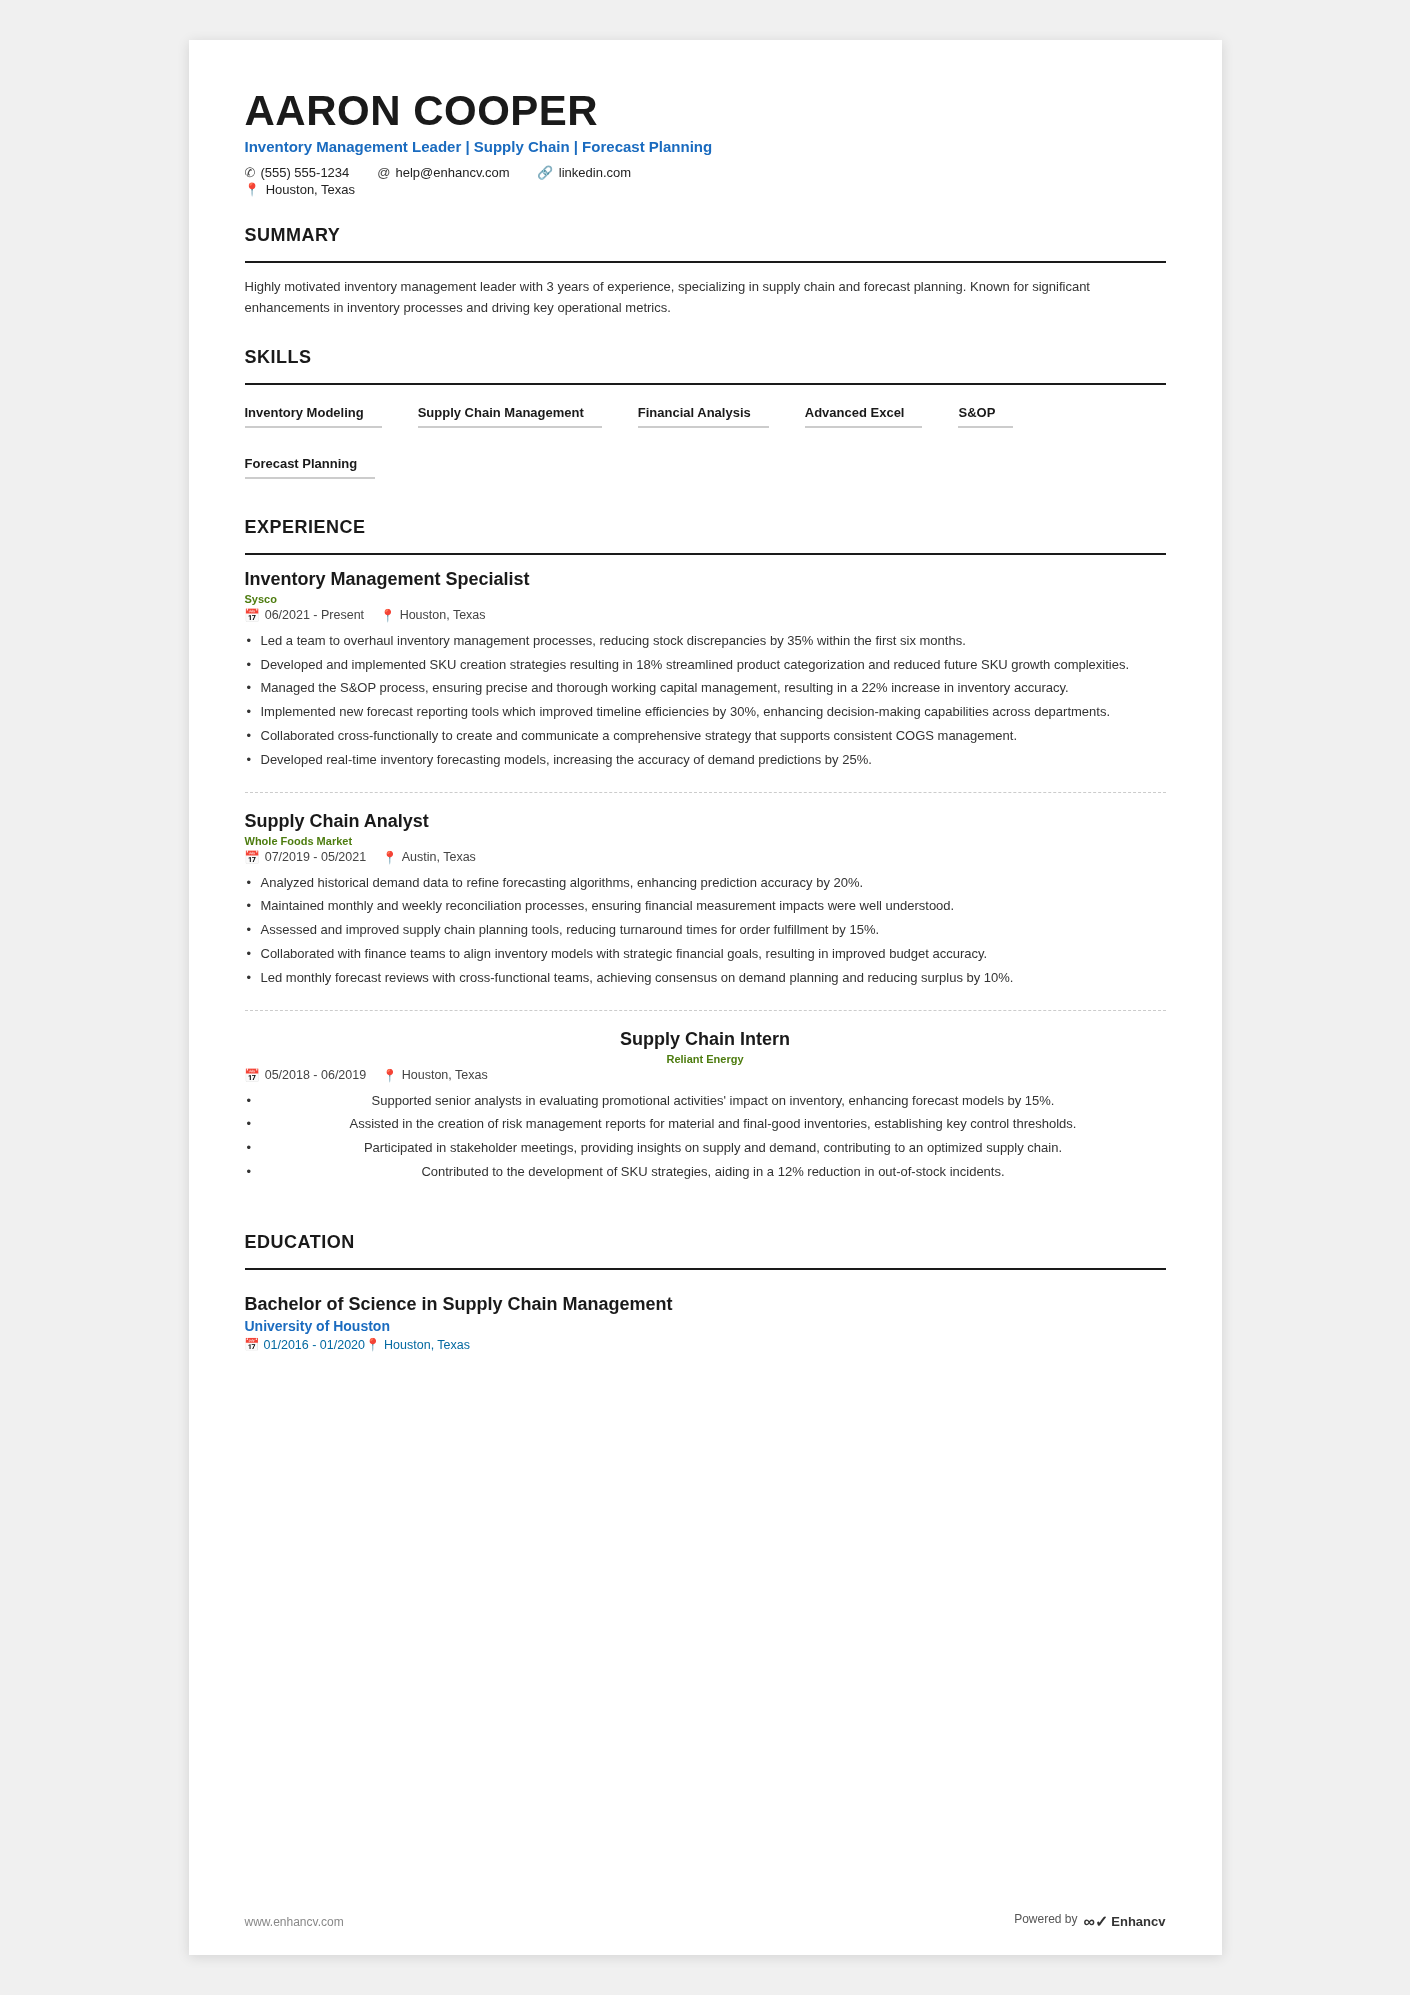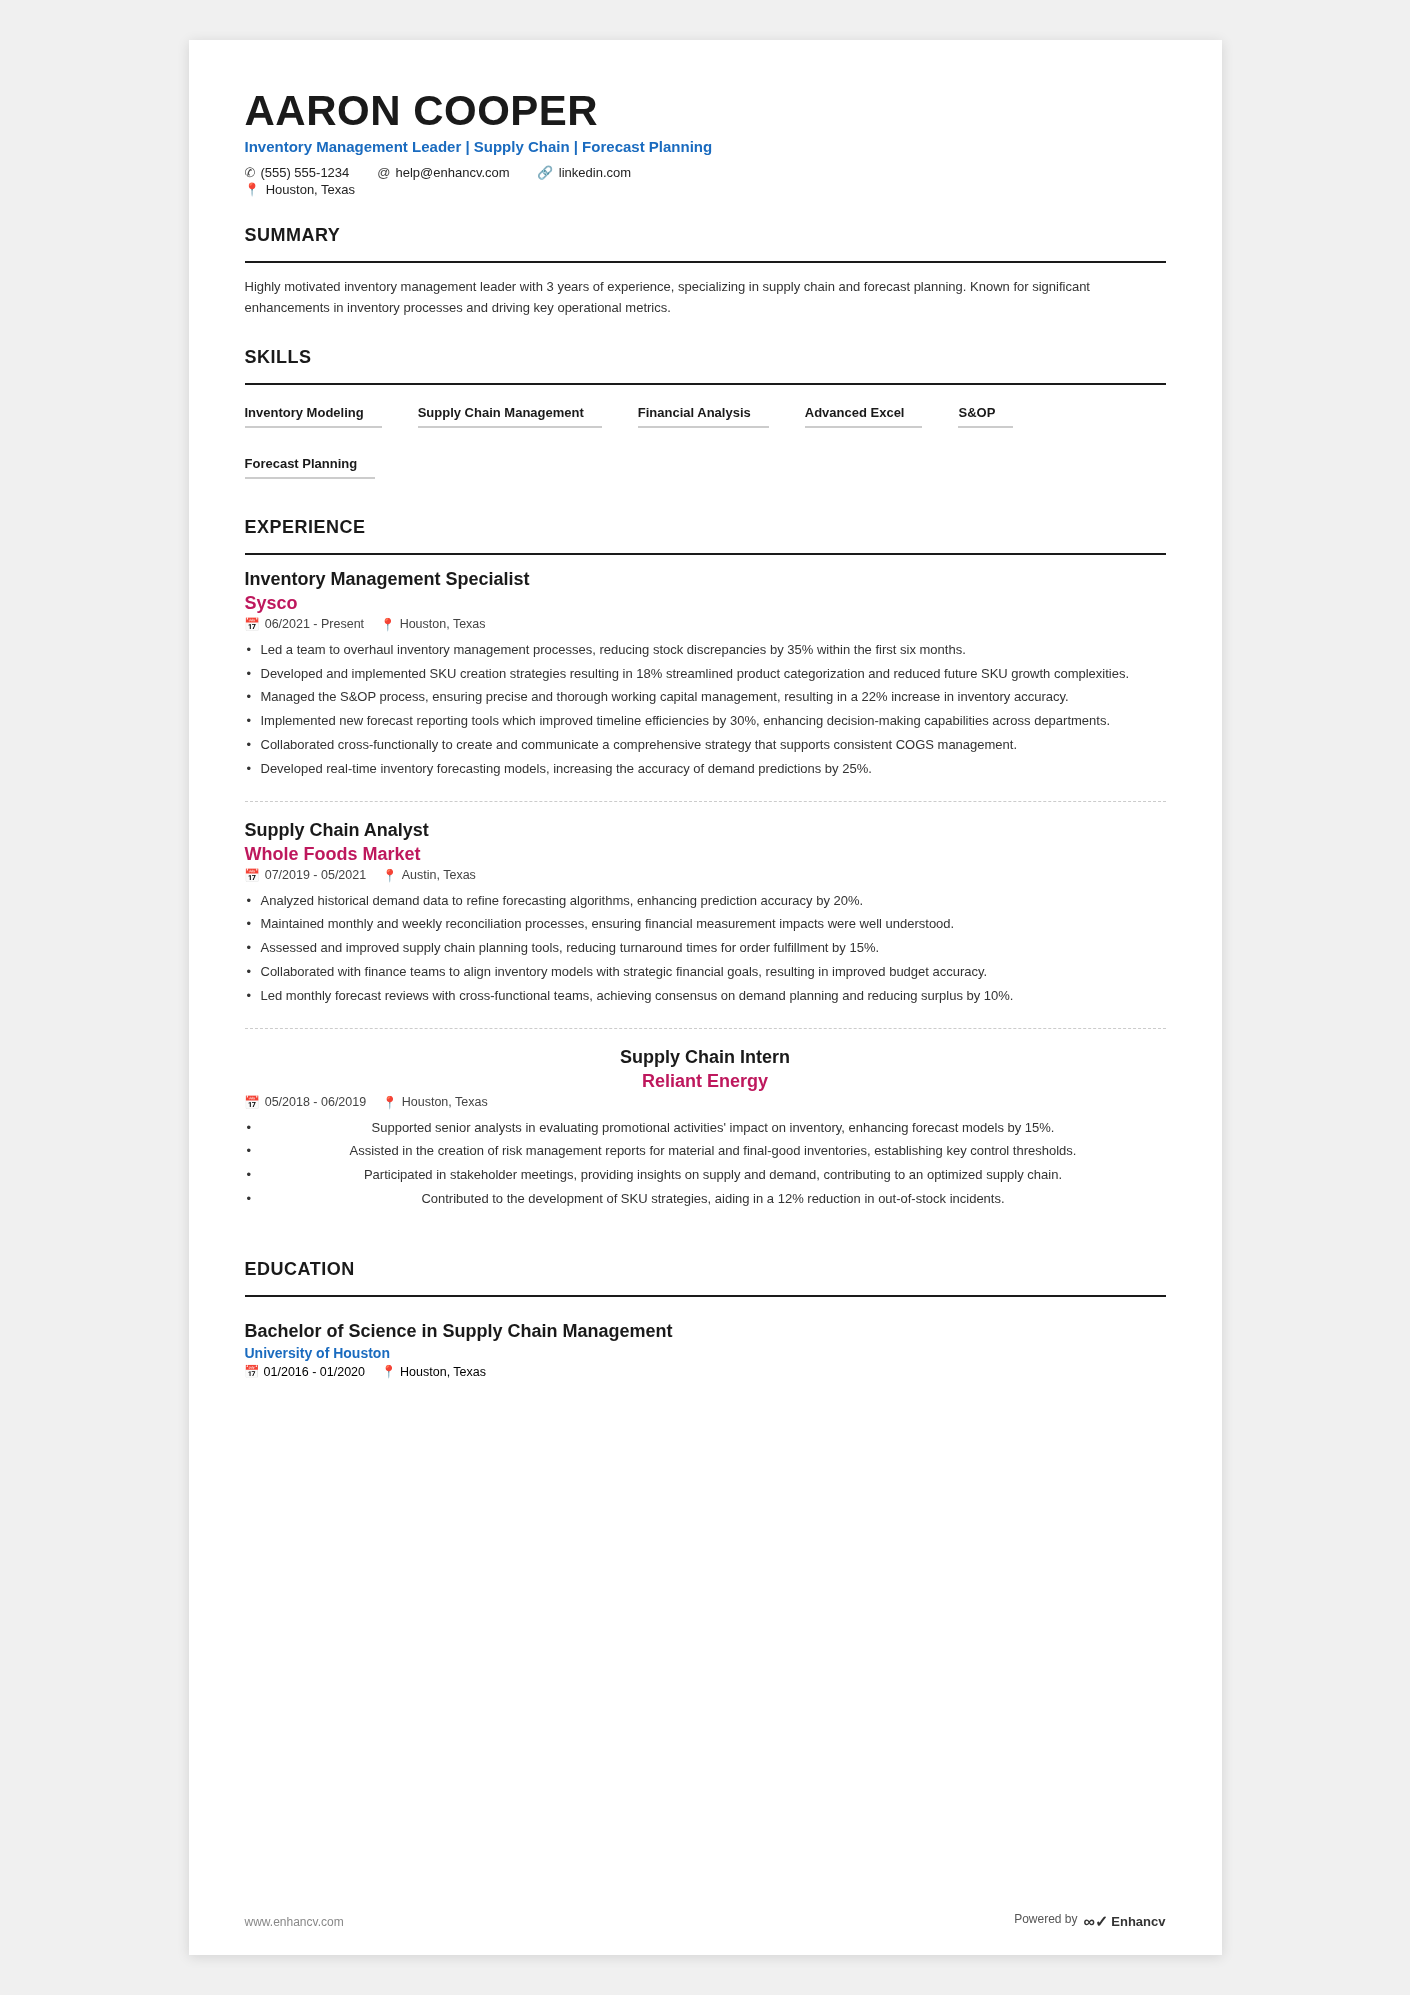--- a/index.html
+++ b/index.html
@@ -92,23 +92,23 @@
       border-bottom: none;
       text-align: center;
     }
     .job-title {
       font-size: 18px;
       font-weight: 700;
       color: #1a1a1a;
       margin-bottom: 3px;
     }
     .company-name {
-      font-size: 18px;
-      font-weight: 700;
-      color: #be185d;
+      font-size: 11px;
+      font-weight: 700;
+      color: #4d7c0f;
       margin-bottom: 3px;
     }
     .job-meta {
       font-size: 12.5px;
       color: #444;
       display: flex;
       gap: 16px;
       align-items: center;
       margin-bottom: 8px;
     }
@@ -143,23 +143,23 @@
       margin-top: 24px;
     }
     .edu-school {
       font-size: 14px;
       font-weight: 700;
       color: #1a6bbf;
       margin-bottom: 3px;
     }
     .edu-meta {
       font-size: 12.5px;
-      color: #000000;
-      display: flex;
-      gap: 16px;
+      color: #0369a1;
+      display: flex;
+      gap: 0;
       align-items: center;
     }
     .footer {
       position: absolute;
       bottom: 24px;
       left: 56px;
       right: 56px;
       display: flex;
       justify-content: space-between;
       align-items: center;

